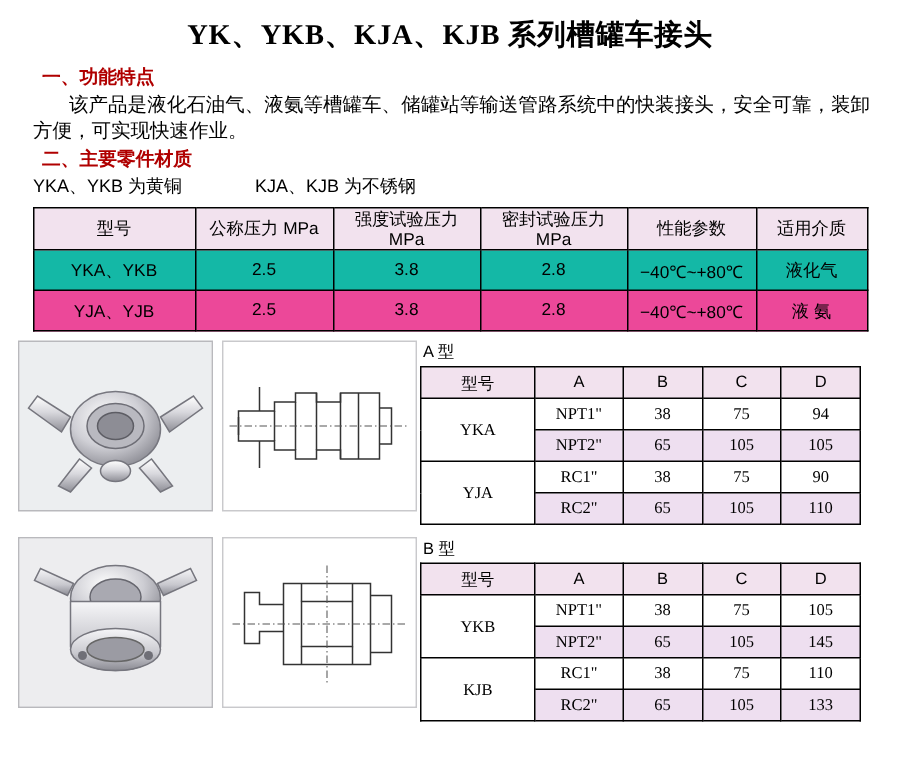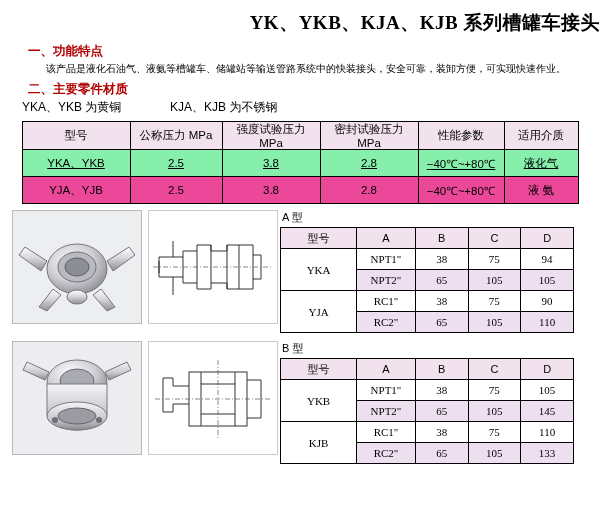--- a/index.html
+++ b/index.html
@@ -14,41 +14,41 @@
     color: #000000;
     overflow: hidden;
     position: relative;
   }
   .page {
     position: relative;
     width: 600px;
     height: 516px;
   }
   .title {
-    text-align: right;
+    text-align: center;
     font-family: "Liberation Serif", serif;
     font-weight: bold;
     font-size: 19px;
     letter-spacing: 0.5px;
     padding-top: 10px;
     padding-bottom: 4px;
     color: #000;
   }
   .section-head {
     color: #b00000;
     font-weight: bold;
     font-size: 12.5px;
     font-family: "Liberation Sans", sans-serif;
     margin: 3px 10px 1px 28px;
   }
   .body-text {
-    font-size: 10px;
+    font-size: 13px;
     line-height: 17px;
     margin: 0 20px 0 22px;
-    font-family: Liberation Mono, monospace;
+    font-family: Liberation Sans, sans-serif;
     text-align: justify;
   }
   .body-text .indent {
     display: block;
     text-indent: 24px;
   }
   .material-line {
     font-size: 12px;
     margin: 1px 0 0 22px;
     font-family: "Liberation Sans", sans-serif;
@@ -73,22 +73,21 @@
     font-size: 11.5px;
     font-family: "Liberation Sans", sans-serif;
     height: 26px;
     padding: 0 2px;
     font-weight: normal;
   }
   .perf-table thead td {
     background: #f2e2ee;
   }
   .perf-table tbody tr.row-a td {
-    background: #86efac;
-    text-decoration: underline;
+    background: #14b8a6;
   }
   .perf-table tbody tr.row-b td {
     background: #ec4899;
   }
 
   
   .dims-wrap {
     position: relative;
     margin-top: 6px;
   }

